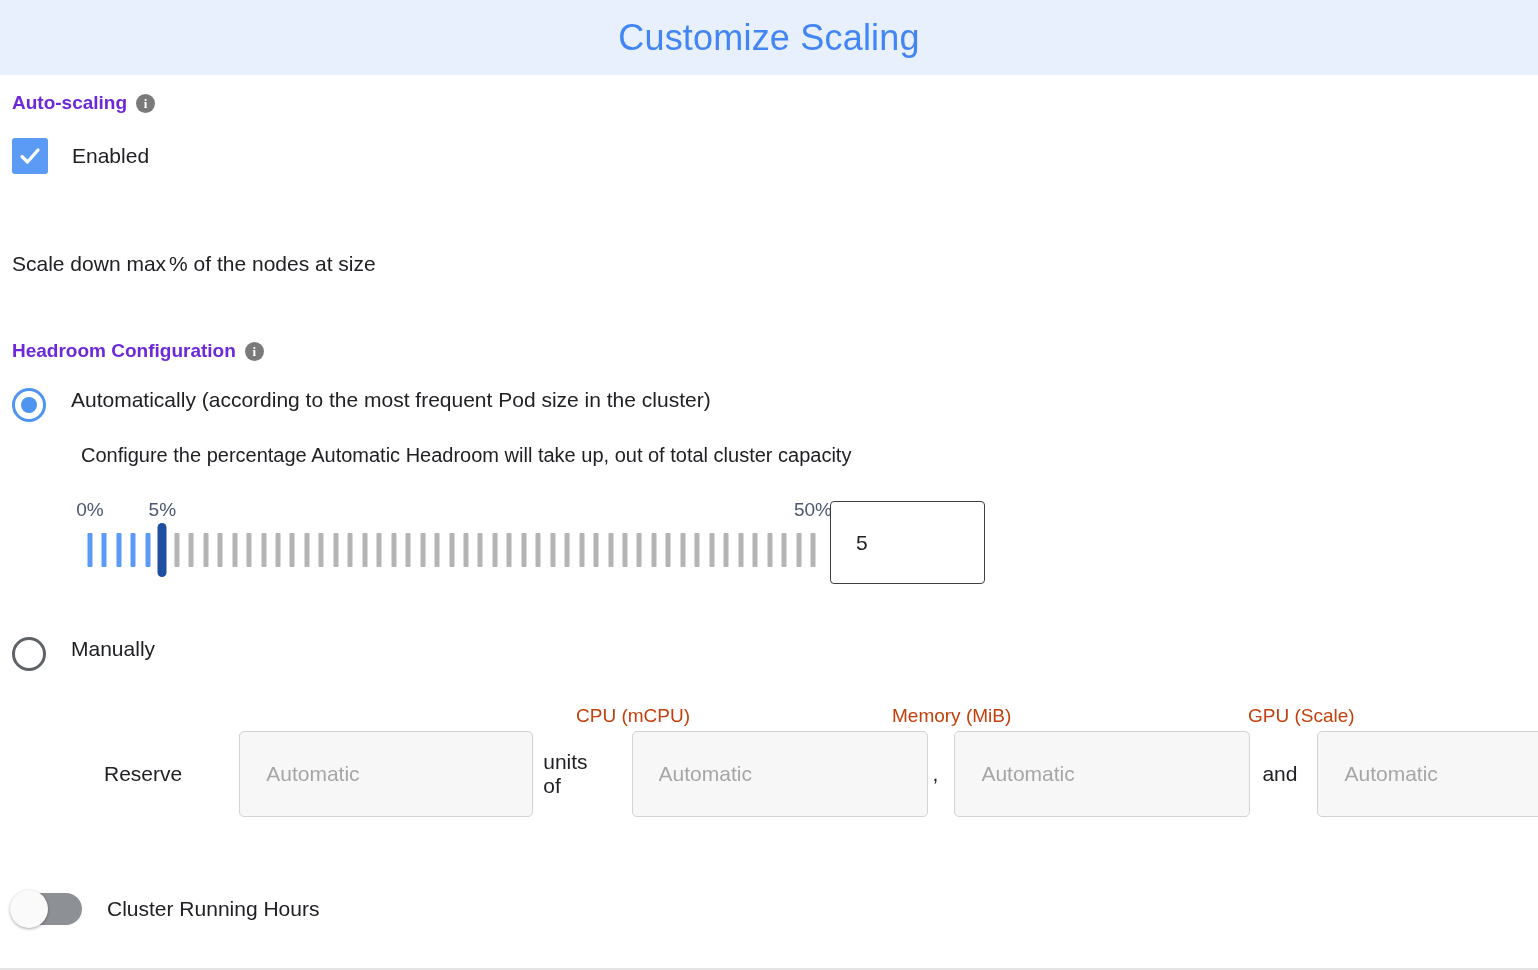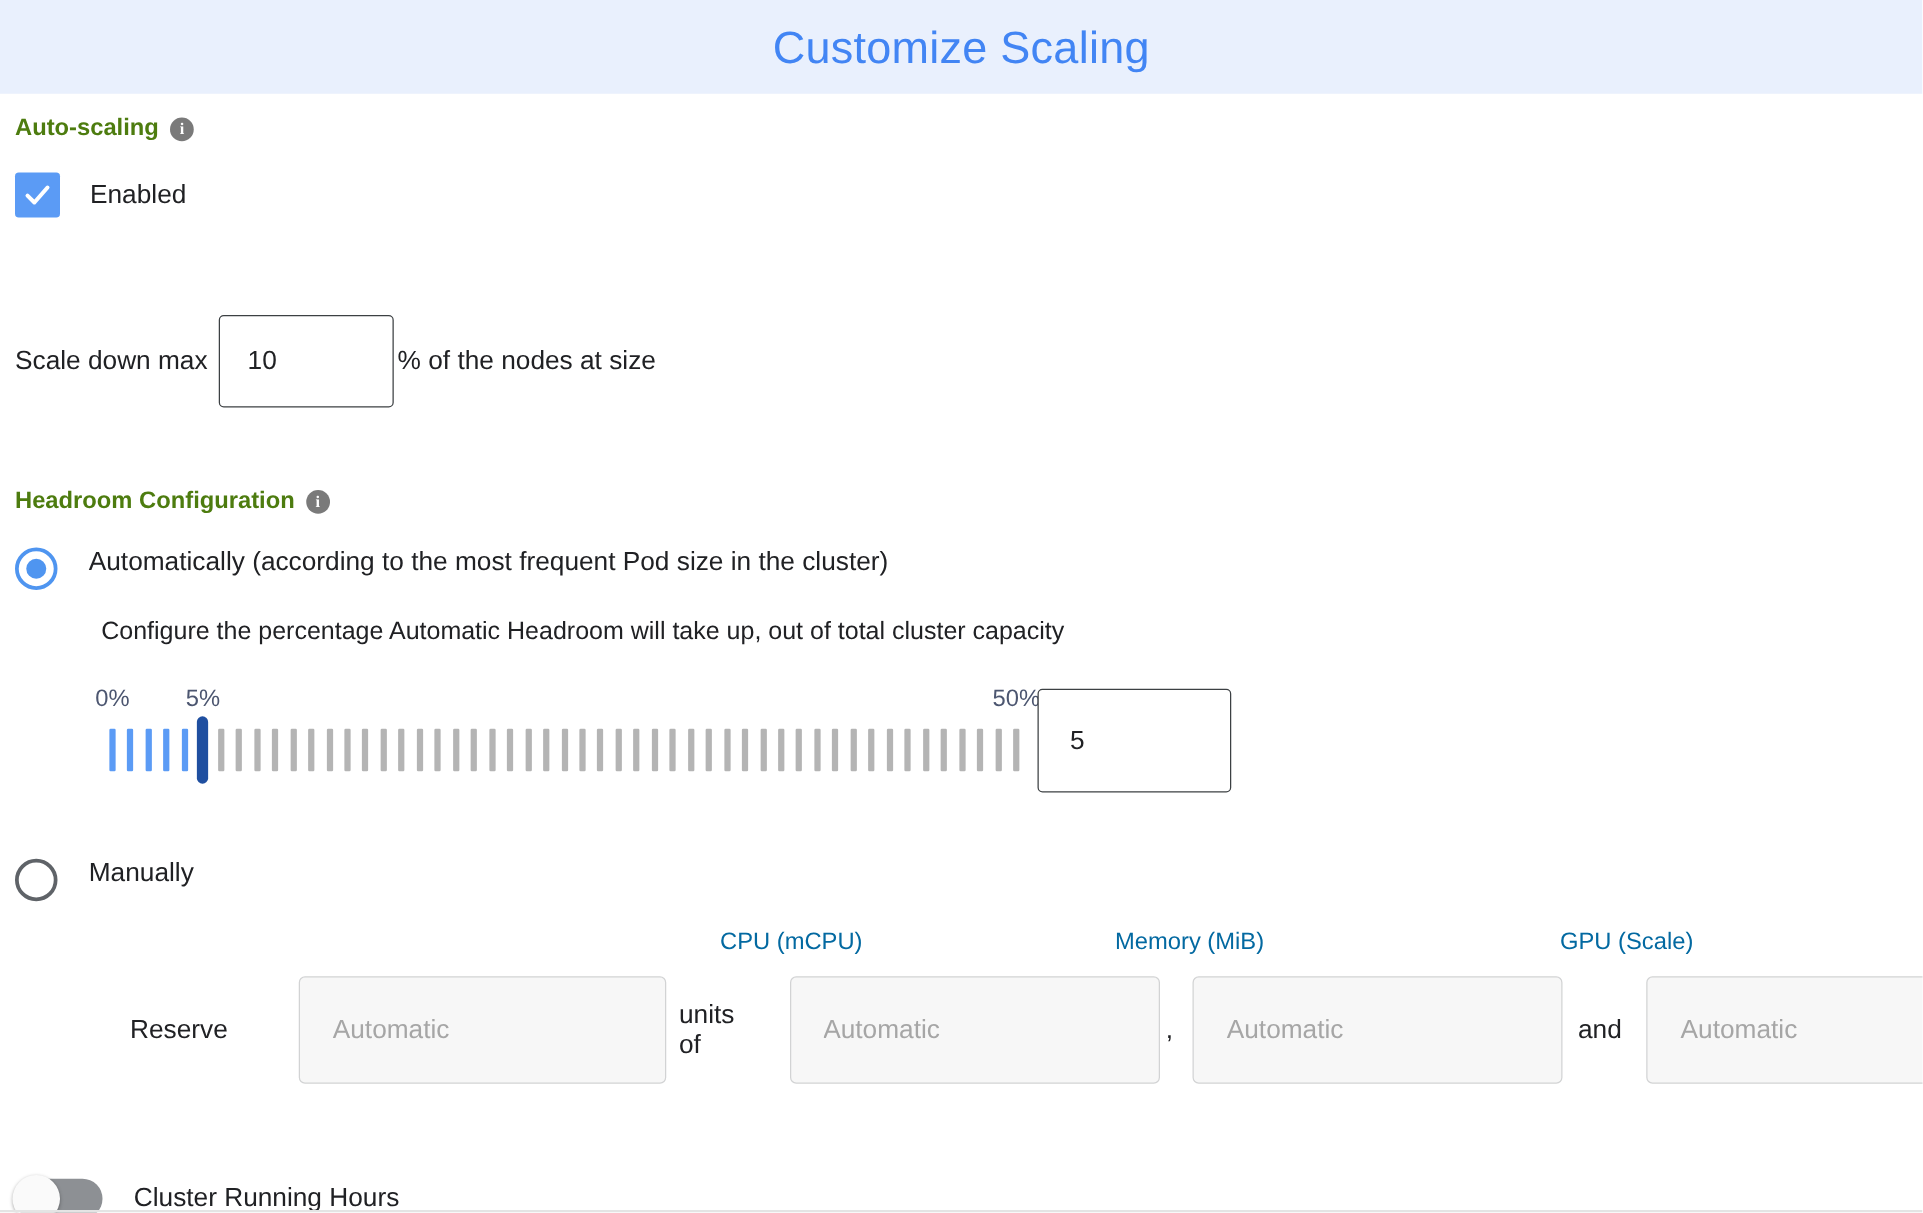--- a/index.html
+++ b/index.html
@@ -39,21 +39,21 @@
   }
 
   .section-label-row {
     display: flex;
     align-items: center;
     gap: 9px;
   }
   .section-label {
     font-size: 19px;
     font-weight: bold;
-    color: #4d7c0f;
+    color: #6d28d9;
   }
   .info-icon {
     width: 19px;
     height: 19px;
     border-radius: 50%;
     background: #7a7a7a;
     color: #ffffff;
     font-size: 13px;
     font-weight: bold;
     font-family: "Liberation Serif", serif;
@@ -225,23 +225,23 @@
   
   .manual-radio-row { margin-top: 42px; }
 
   .reserve-grid {
     position: relative;
     margin-top: 22px;
     height: 130px;
   }
   .col-head {
     position: absolute;
-    top: 0;
+    top: 12px;
     font-size: 19px;
-    color: #0369a1;
+    color: #c2410c;
   }
   .reserve-line {
     position: absolute;
     top: 38px;
     left: 0;
     right: 0;
     height: 86px;
     display: flex;
     align-items: center;
   }
@@ -326,21 +326,20 @@
     <div class="checkbox">
       <svg width="26" height="26" viewBox="0 0 26 26">
         <path d="M5 13.5 L10.5 19 L21 7" fill="none" stroke="#ffffff" stroke-width="3.2" stroke-linecap="round" stroke-linejoin="round"></path>
       </svg>
     </div>
     <div class="checkbox-label">Enabled</div>
   </div>
 
   <div class="scale-row">
     <div class="scale-pre">Scale down max</div>
-    <input class="box-input" type="text" value="10" style="">
     <div class="scale-post">% of the nodes at size</div>
   </div>
 
   <div class="section-label-row headroom-head">
     <div class="section-label">Headroom Configuration</div>
     <div class="info-icon">
         <span>i</span>
       </div>
   </div>
 

